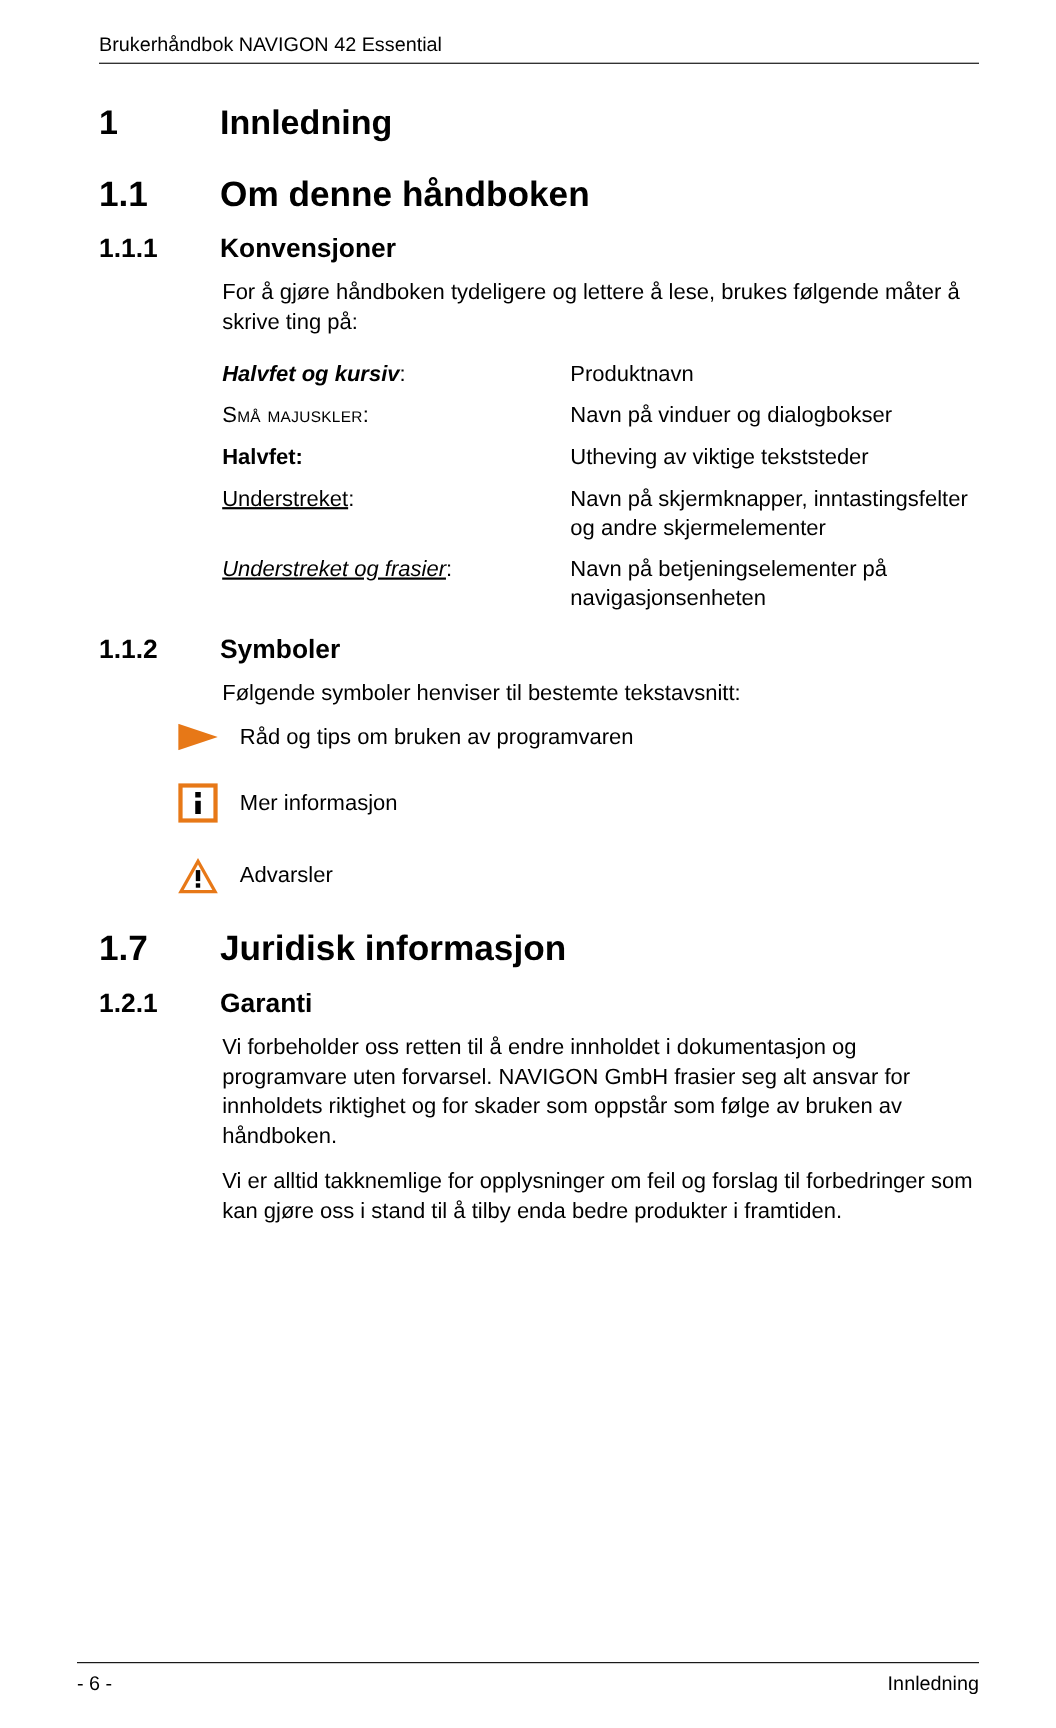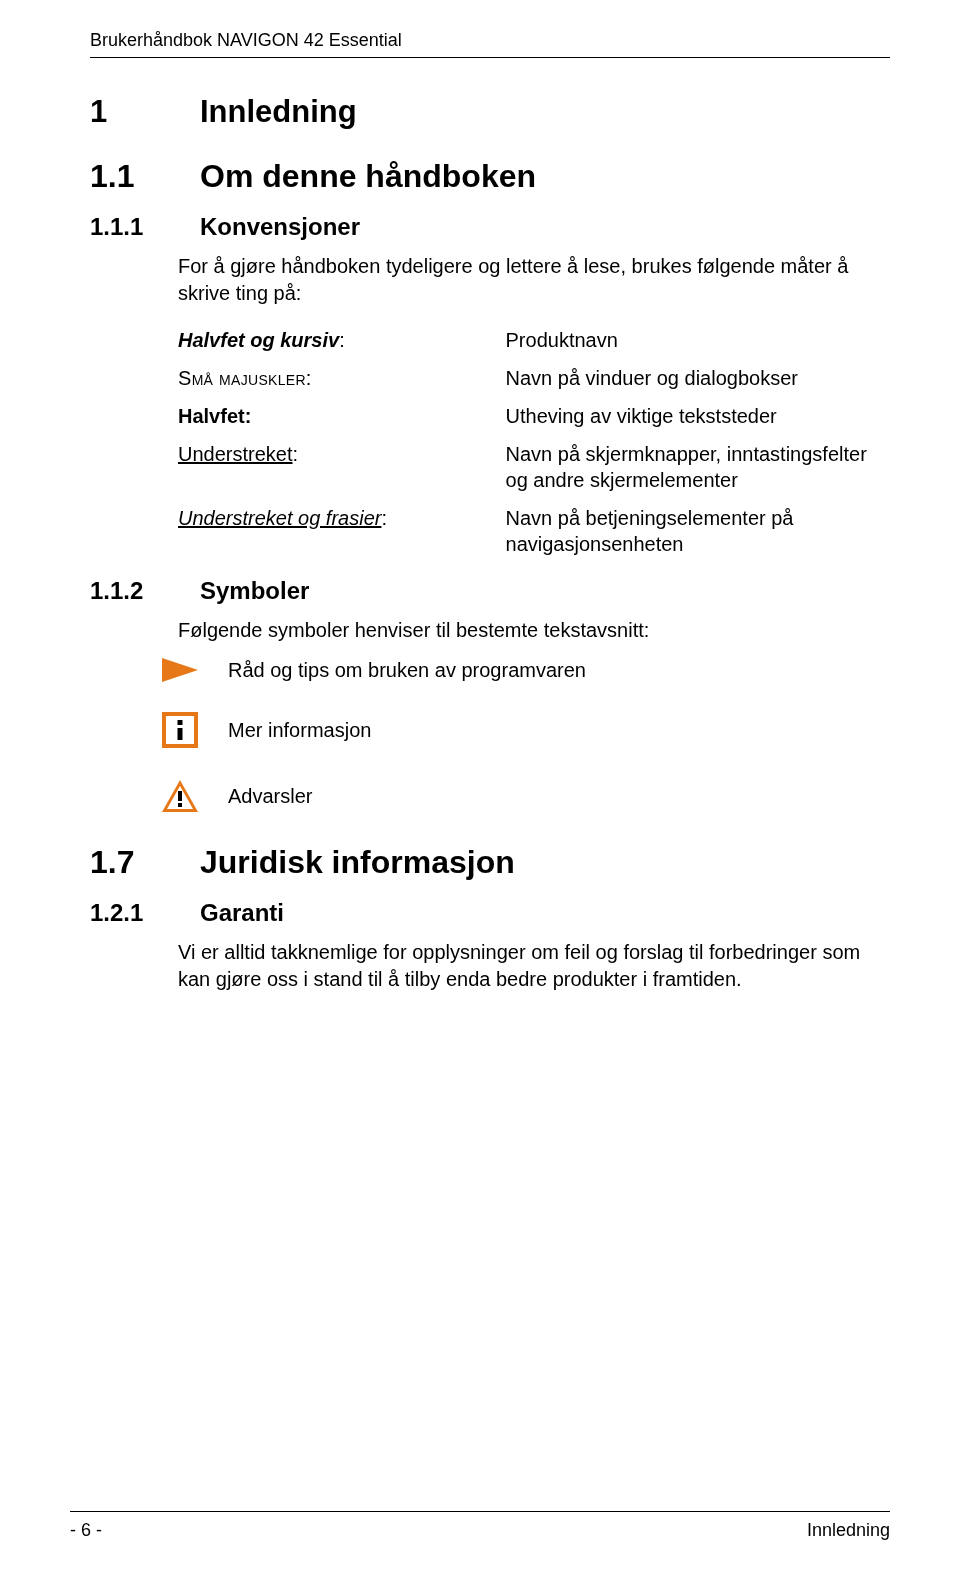--- a/index.html
+++ b/index.html
@@ -43,21 +43,21 @@
     margin-bottom: 18px;
   }
   h2.h2 .num { display: inline-block; width: 110px; }
   h3.h3 {
     font-size: 24px;
     font-weight: bold;
     margin-top: 14px;
     margin-bottom: 12px;
   }
   h3.h3 .num { display: inline-block; width: 110px; }
-  .body-indent { margin-left: 88px; }
+  .body-indent { margin-left: 112px; }
   p.para {
     font-size: 20px;
     line-height: 1.35;
     margin-bottom: 14px;
   }
   table.conv {
     width: 100%;
     border-collapse: collapse;
     font-size: 20px;
     margin-top: 6px;
@@ -71,21 +71,21 @@
   table.conv td.c1 { width: 46%; }
   .halvfet-kursiv { font-weight: bold; font-style: italic; }
   .smallcaps { font-variant: small-caps; letter-spacing: 0.3px; }
   .understreket { text-decoration: underline; }
   .understreket-kursiv { text-decoration: underline; font-style: italic; }
   .icon-row {
     display: flex;
     align-items: center;
     margin-left: 70px;
     margin-bottom: 30px;
-    gap: 28px;
+    gap: 18px;
     font-size: 20px;
   }
   .icon-row .icon { width: 40px; flex: 0 0 40px; display: flex; align-items: center; justify-content: center; }
   .footer {
     position: absolute;
     left: 70px;
     right: 70px;
     bottom: 30px;
   }
   .footer-row {
@@ -185,20 +185,21 @@
 
   <h2 class="h2">
     <span class="num">1.7</span><span>Juridisk informasjon</span>
   </h2>
 
   <h3 class="h3">
     <span class="num">1.2.1</span><span>Garanti</span>
   </h3>
 
   <div class="body-indent">
+    <p class="para">Vi forbeholder oss retten til å endre innholdet i dokumentasjon og programvare uten forvarsel. NAVIGON GmbH frasier seg alt ansvar for innholdets riktighet og for skader som oppstår som følge av bruken av håndboken.</p>
     <p class="para">Vi er alltid takknemlige for opplysninger om feil og forslag til forbedringer som kan gjøre oss i stand til å tilby enda bedre produkter i framtiden.</p>
   </div>
 
   <div class="footer">
     <hr class="hr-footer">
     <div class="footer-row">
       <span>- 6 -</span>
       <span>Innledning</span>
     </div>
   </div>

